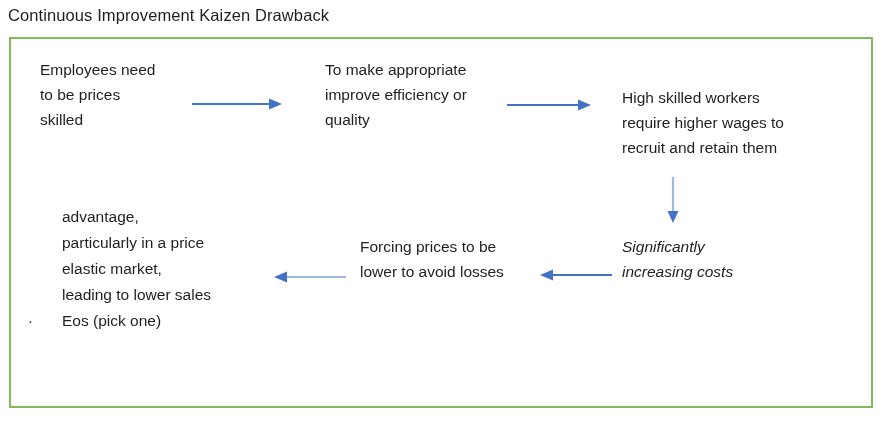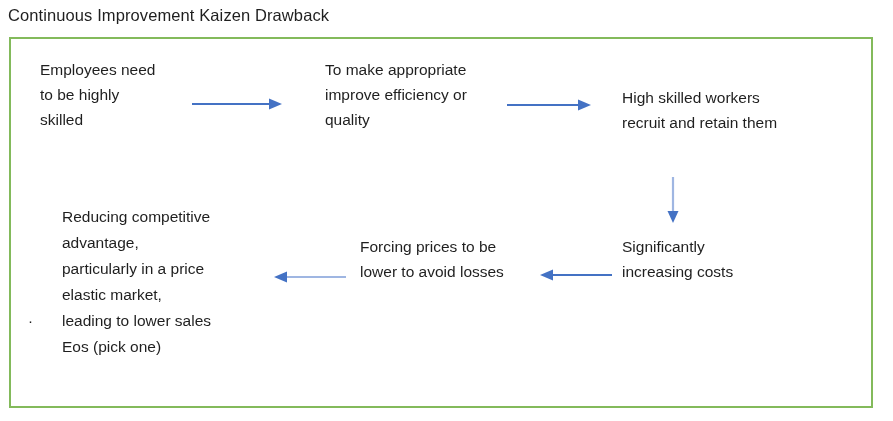--- a/index.html
+++ b/index.html
@@ -54,21 +54,21 @@
 <body>
 
 <div class="page">
 
   <div class="page-title">Continuous Improvement Kaizen Drawback</div>
 
   <div class="frame"></div>
 
   <div class="node" style="left:40px; top:57px;">
     <span class="line">Employees need</span>
-    <span class="line">to be highly</span>
+    <span class="line">to be prices</span>
     <span class="line">skilled</span>
   </div>
 
   <svg class="arrow" style="left:192px; top:97px;" width="90" height="14" viewBox="0 0 90 14">
     <line class="arrow-line" x1="0" y1="7" x2="77" y2="7"></line>
     <polygon class="arrow-head" points="77,1.5 90,7 77,12.5"></polygon>
   </svg>
 
   <div class="node" style="left:325px; top:57px;">
     <span class="line">To make appropriate</span>
@@ -76,29 +76,30 @@
     <span class="line">quality</span>
   </div>
 
   <svg class="arrow" style="left:507px; top:98px;" width="84" height="14" viewBox="0 0 84 14">
     <line class="arrow-line" x1="0" y1="7" x2="71" y2="7"></line>
     <polygon class="arrow-head" points="71,1.5 84,7 71,12.5"></polygon>
   </svg>
 
   <div class="node" style="left:622px; top:57px;margin-top:28px;">
     <span class="line">High skilled workers</span>
+    <span class="line">require higher wages to</span>
     <span class="line">recruit and retain them</span>
   </div>
 
   <svg class="arrow" style="left:666px; top:177px;" width="14" height="46" viewBox="0 0 14 46">
     <line class="arrow-line light" x1="7" y1="0" x2="7" y2="34"></line>
     <polygon class="arrow-head" points="1.5,34 12.5,34 7,46"></polygon>
   </svg>
 
-  <div class="node" style="left:622px; top:234px;">
+  <div class="node" style="left:622px; top:234px;font-style:italic;">
     <span class="line">Significantly</span>
     <span class="line">increasing costs</span>
   </div>
 
   <svg class="arrow" style="left:540px; top:268px;" width="72" height="14" viewBox="0 0 72 14">
     <polygon class="arrow-head" points="0,7 13,1.5 13,12.5"></polygon>
     <line class="arrow-line" x1="13" y1="7" x2="72" y2="7"></line>
   </svg>
 
   <div class="node" style="left:360px; top:234px;">
@@ -106,21 +107,20 @@
     <span class="line">lower to avoid losses</span>
   </div>
 
   <svg class="arrow" style="left:274px; top:270px;" width="72" height="14" viewBox="0 0 72 14">
     <polygon class="arrow-head" points="0,7 13,1.5 13,12.5"></polygon>
     <line class="arrow-line light" x1="13" y1="7" x2="72" y2="7"></line>
   </svg>
 
   <div class="node node-advantage" style="left:62px; top:204px;">
     <span class="bullet">·</span>
-    <span class="line">Reducing competitive</span>
     <span class="line">advantage,</span>
     <span class="line">particularly in a price</span>
     <span class="line">elastic market,</span>
     <span class="line">leading to lower sales</span>
     <span class="line">Eos (pick one)</span>
   </div>
 
 </div>
 
 </body></html>

